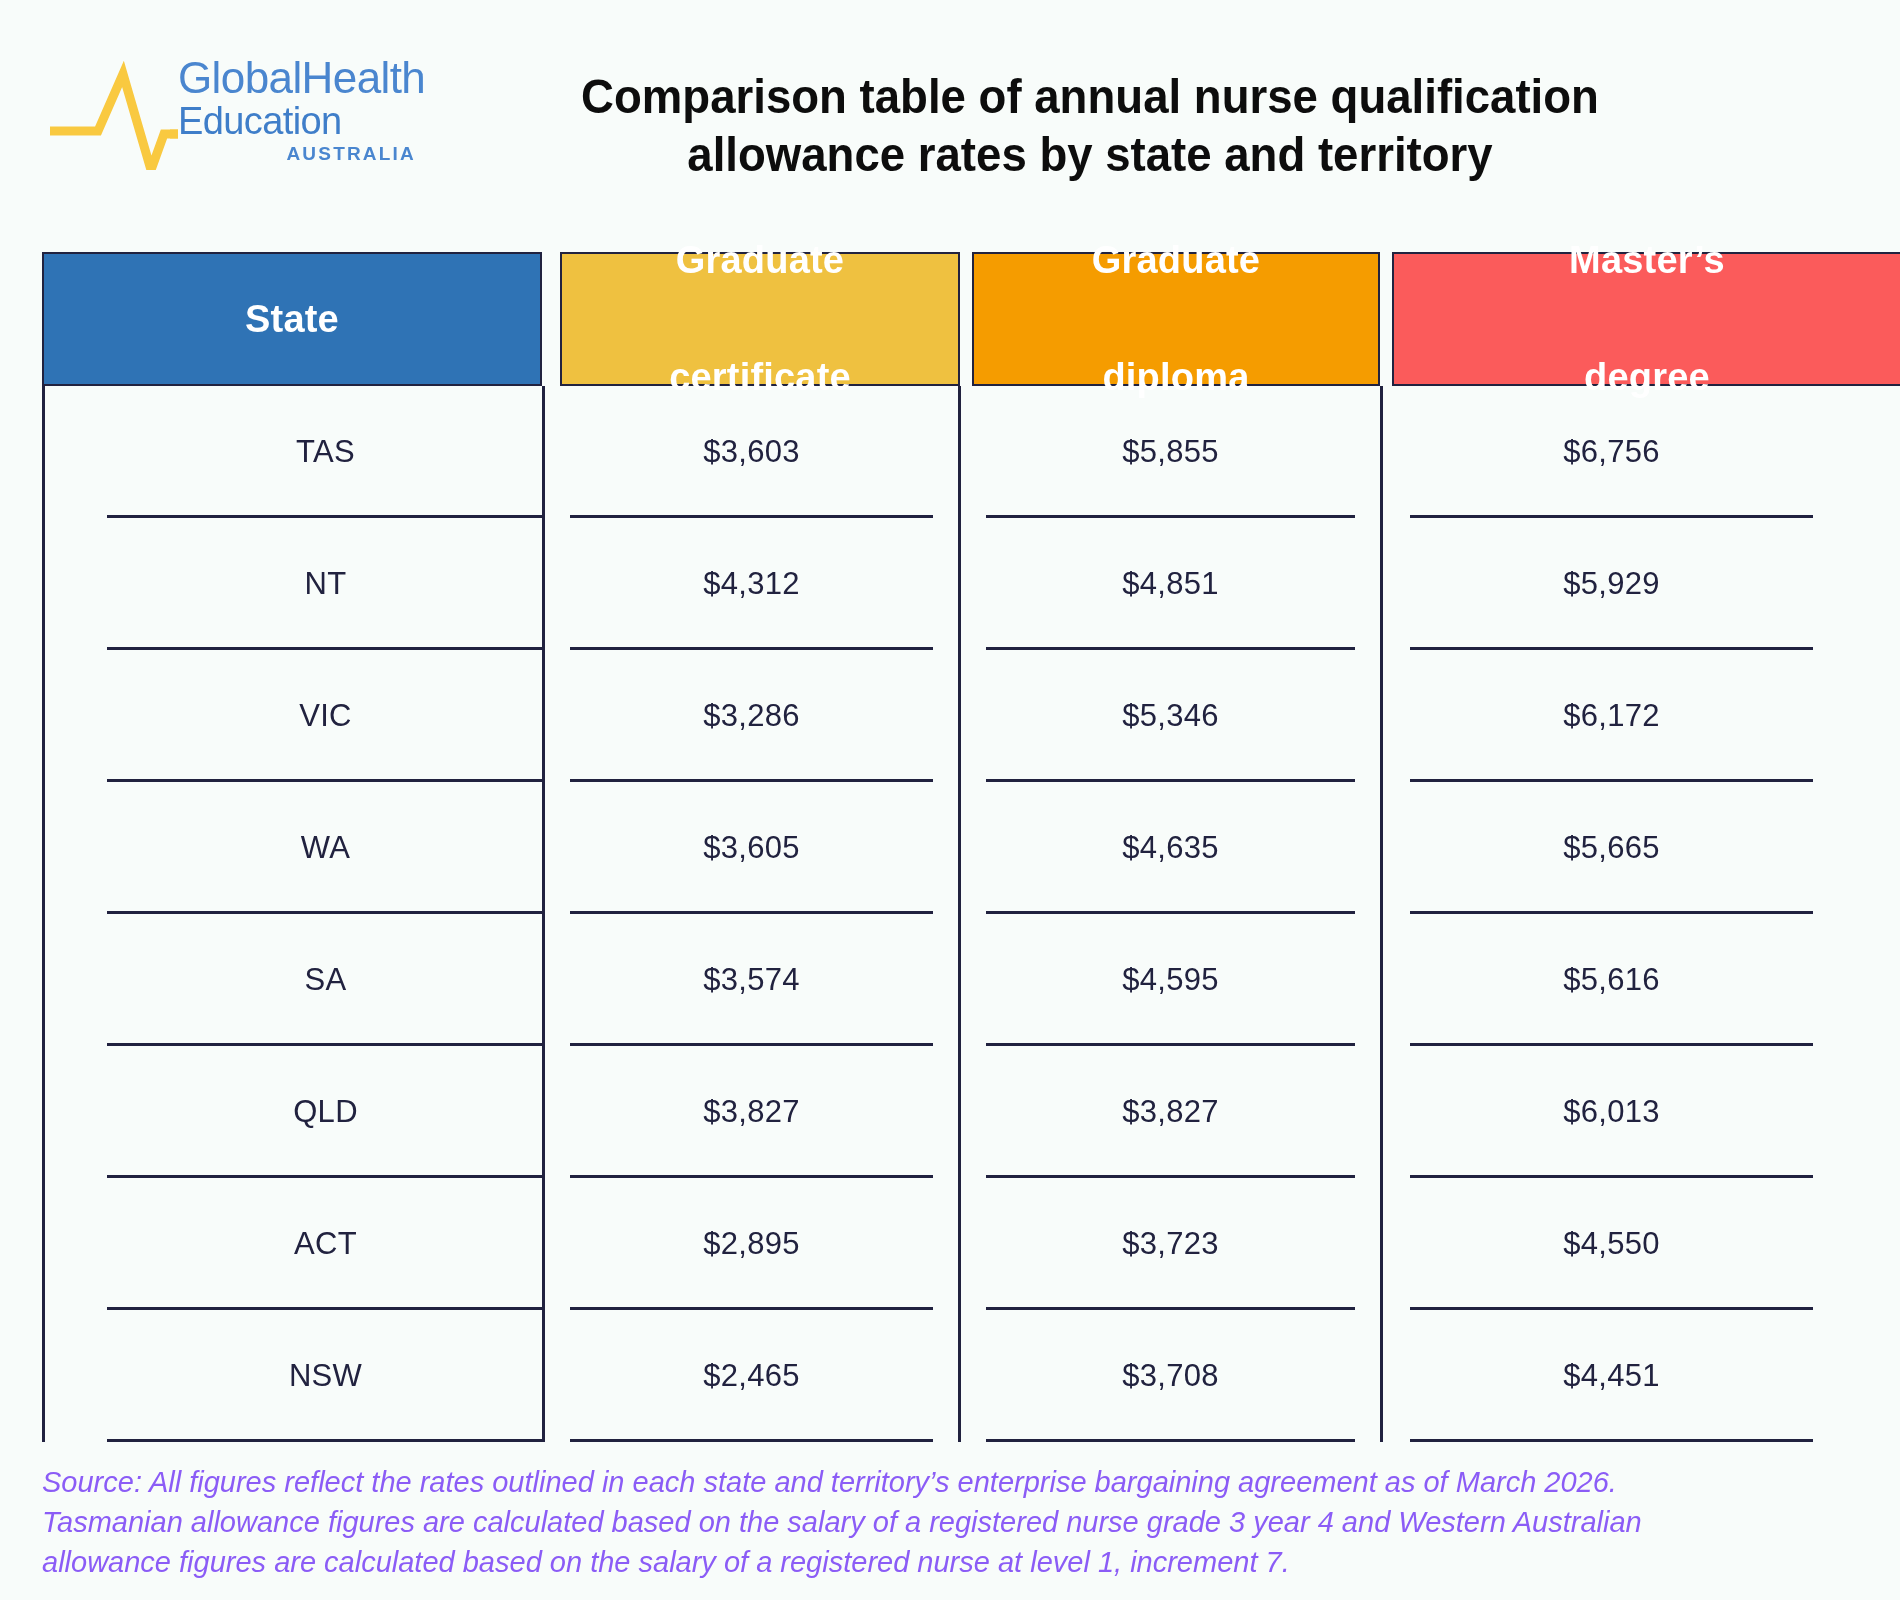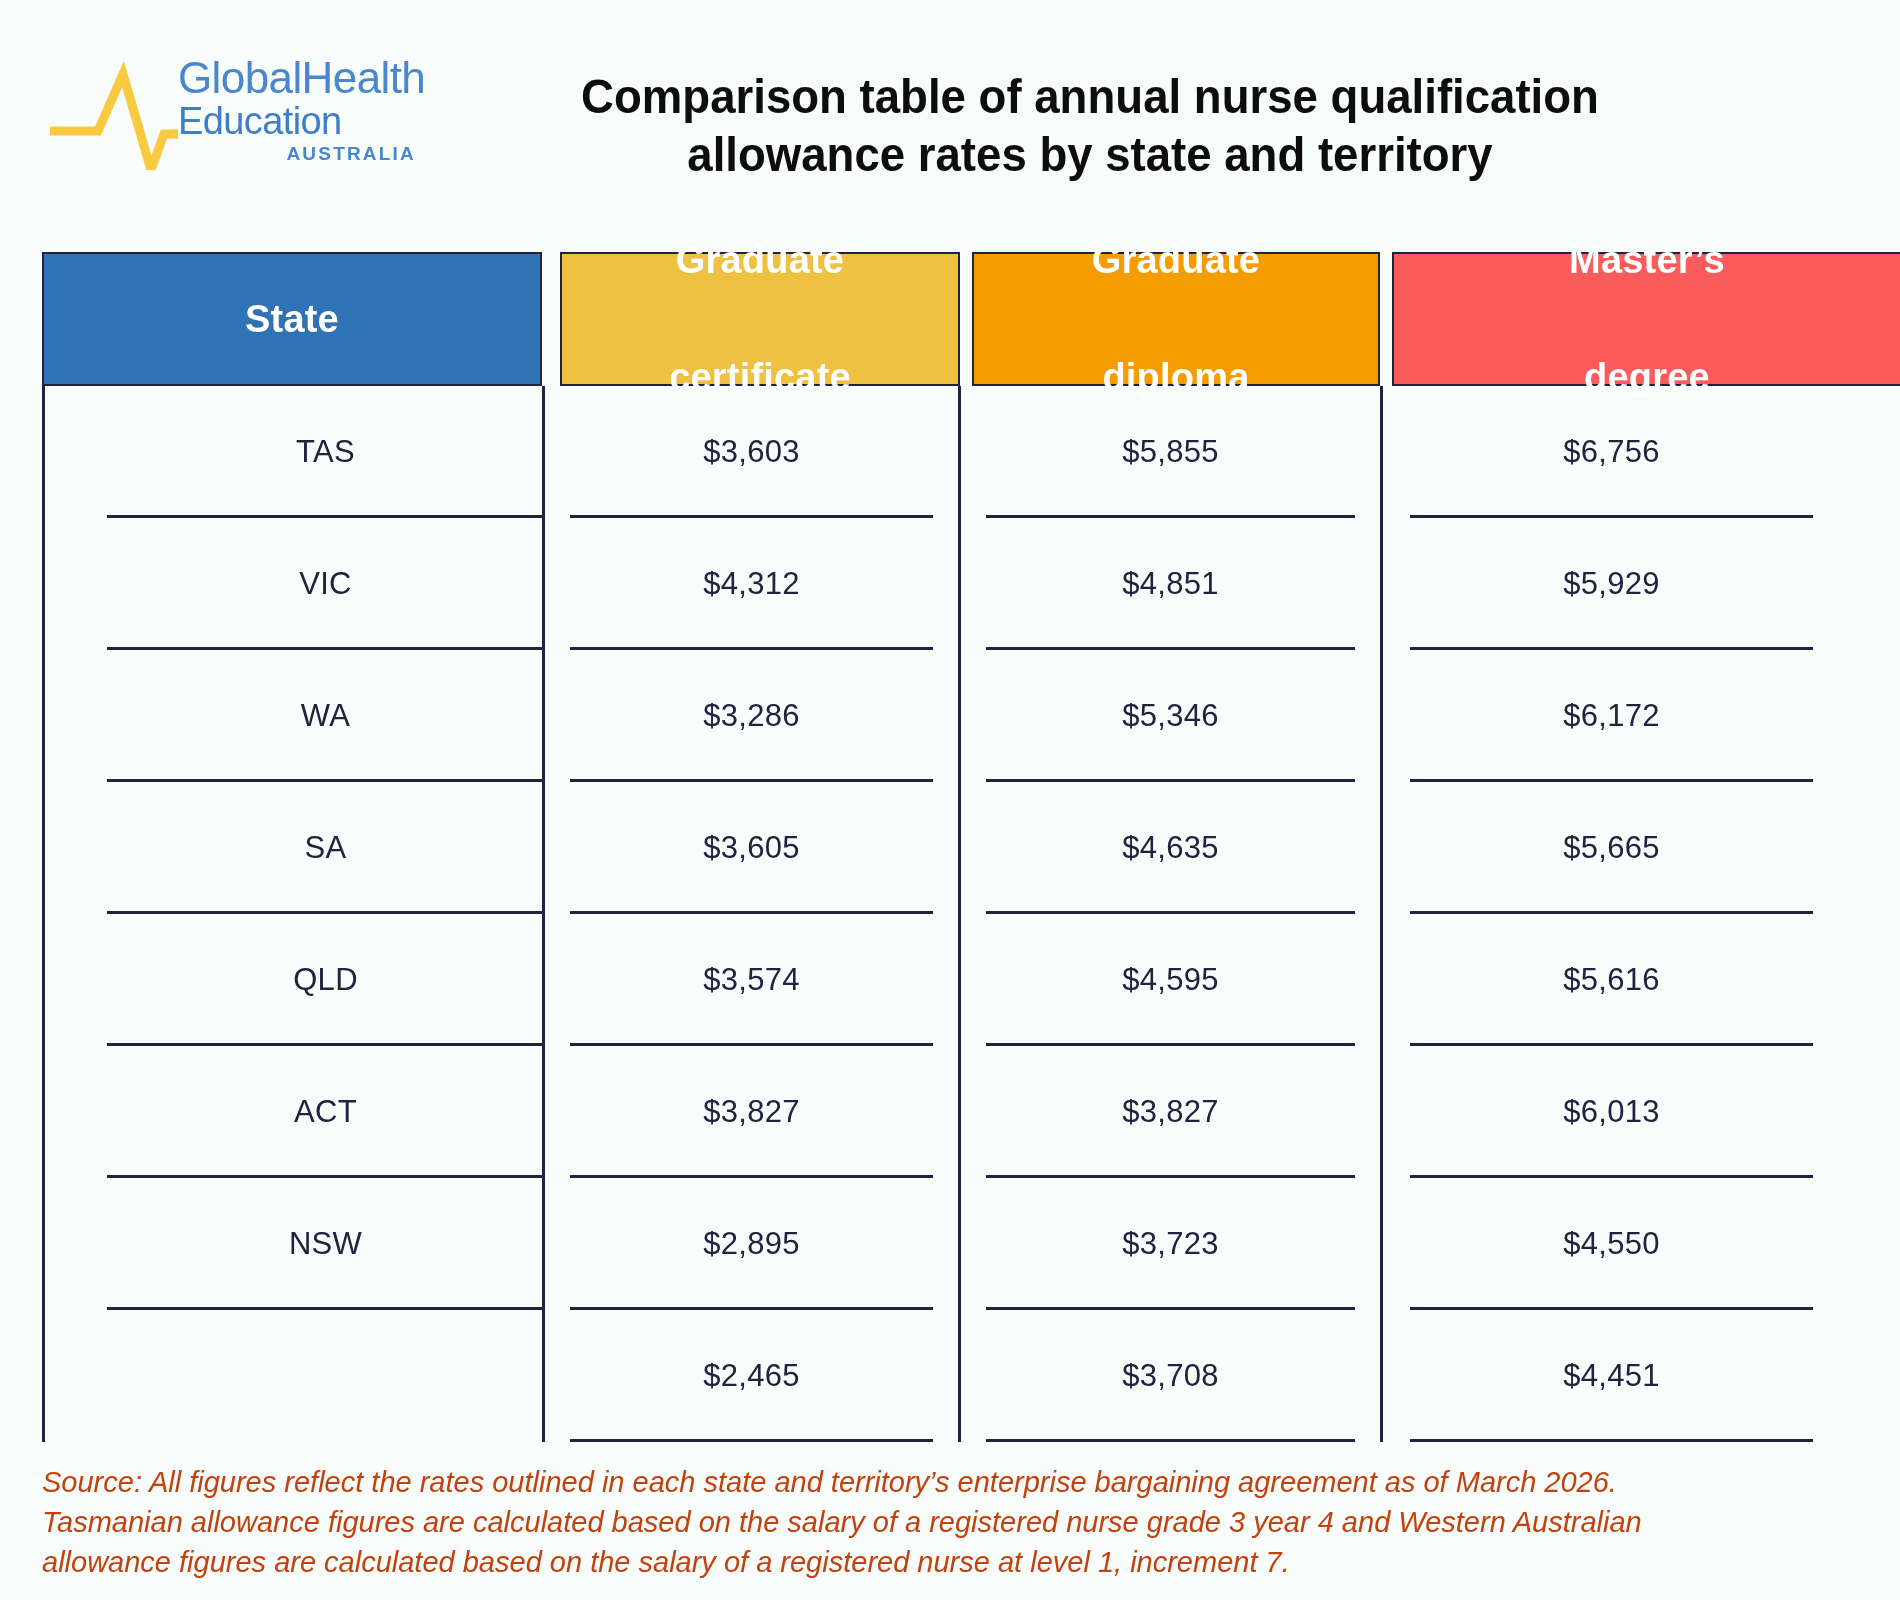--- a/index.html
+++ b/index.html
@@ -103,21 +103,21 @@
   .cell::after{
     content:"";
     position:absolute; left:6%; right:6%; bottom:0;
     height:3px; background:#21223f;
   }
 
   
   .source{
     position:absolute; left:42px; top:1462px; width:1790px;
     font-size:29px; font-style:italic; line-height:1.38;
-    color:#c2410c;
+    color:#8b5cf6;
     font-family:"Liberation Sans Narrow","Liberation Sans",sans-serif;
   }
   .source div{white-space:nowrap;}
 </style>
 </head>
 <body>
 
 <div class="topbar">
 
   <div class="logo">
@@ -167,20 +167,21 @@
   </div>
 
   <div class="body-area">
     <div class="vline v0"></div>
     <div class="vline v1"></div>
     <div class="vline v2"></div>
     <div class="vline v3"></div>
 
     <div class="col c-state">
       <div class="cell">TAS</div>
+      <div class="cell">NT</div>
       <div class="cell">VIC</div>
       <div class="cell">WA</div>
       <div class="cell">SA</div>
       <div class="cell">QLD</div>
       <div class="cell">ACT</div>
       <div class="cell">NSW</div>
     </div>
 
     <div class="col c-gc">
       <div class="cell">$3,603</div>

